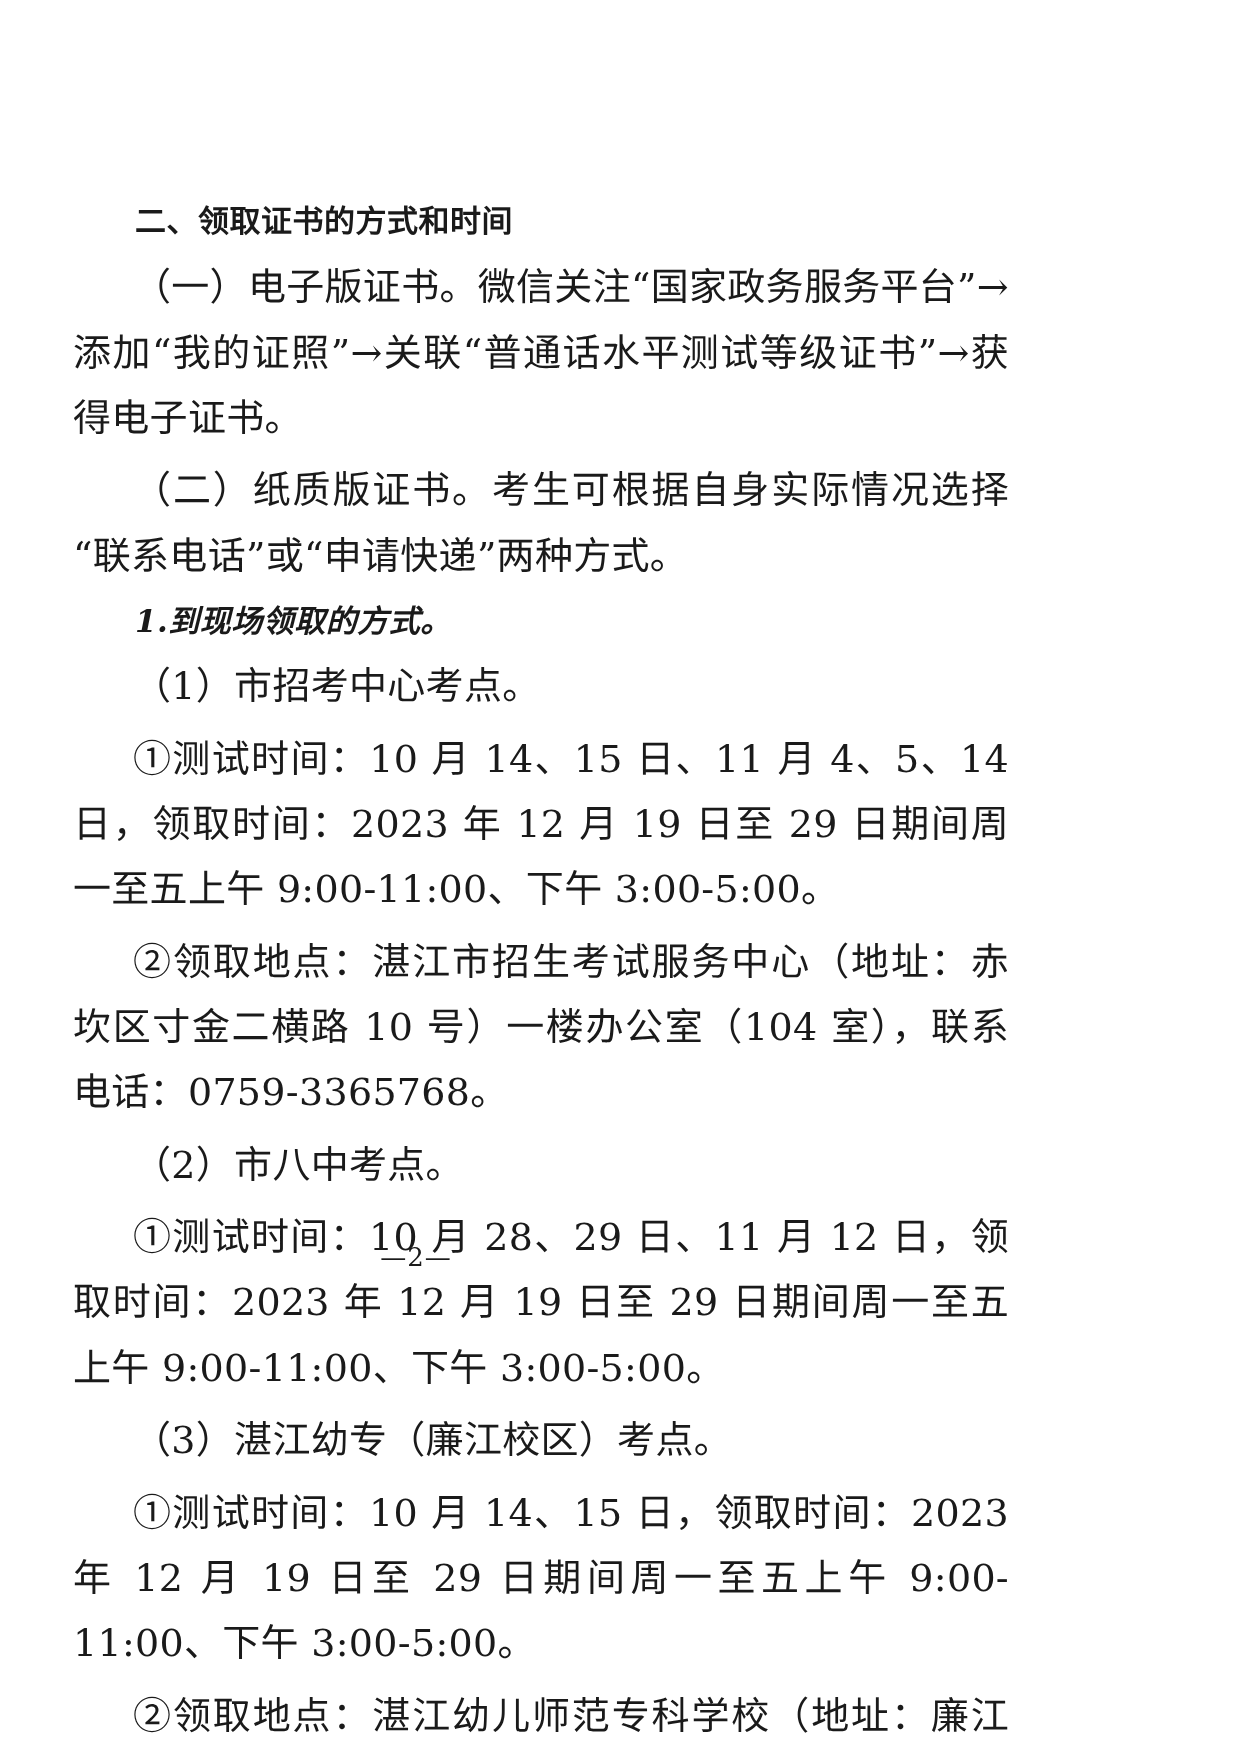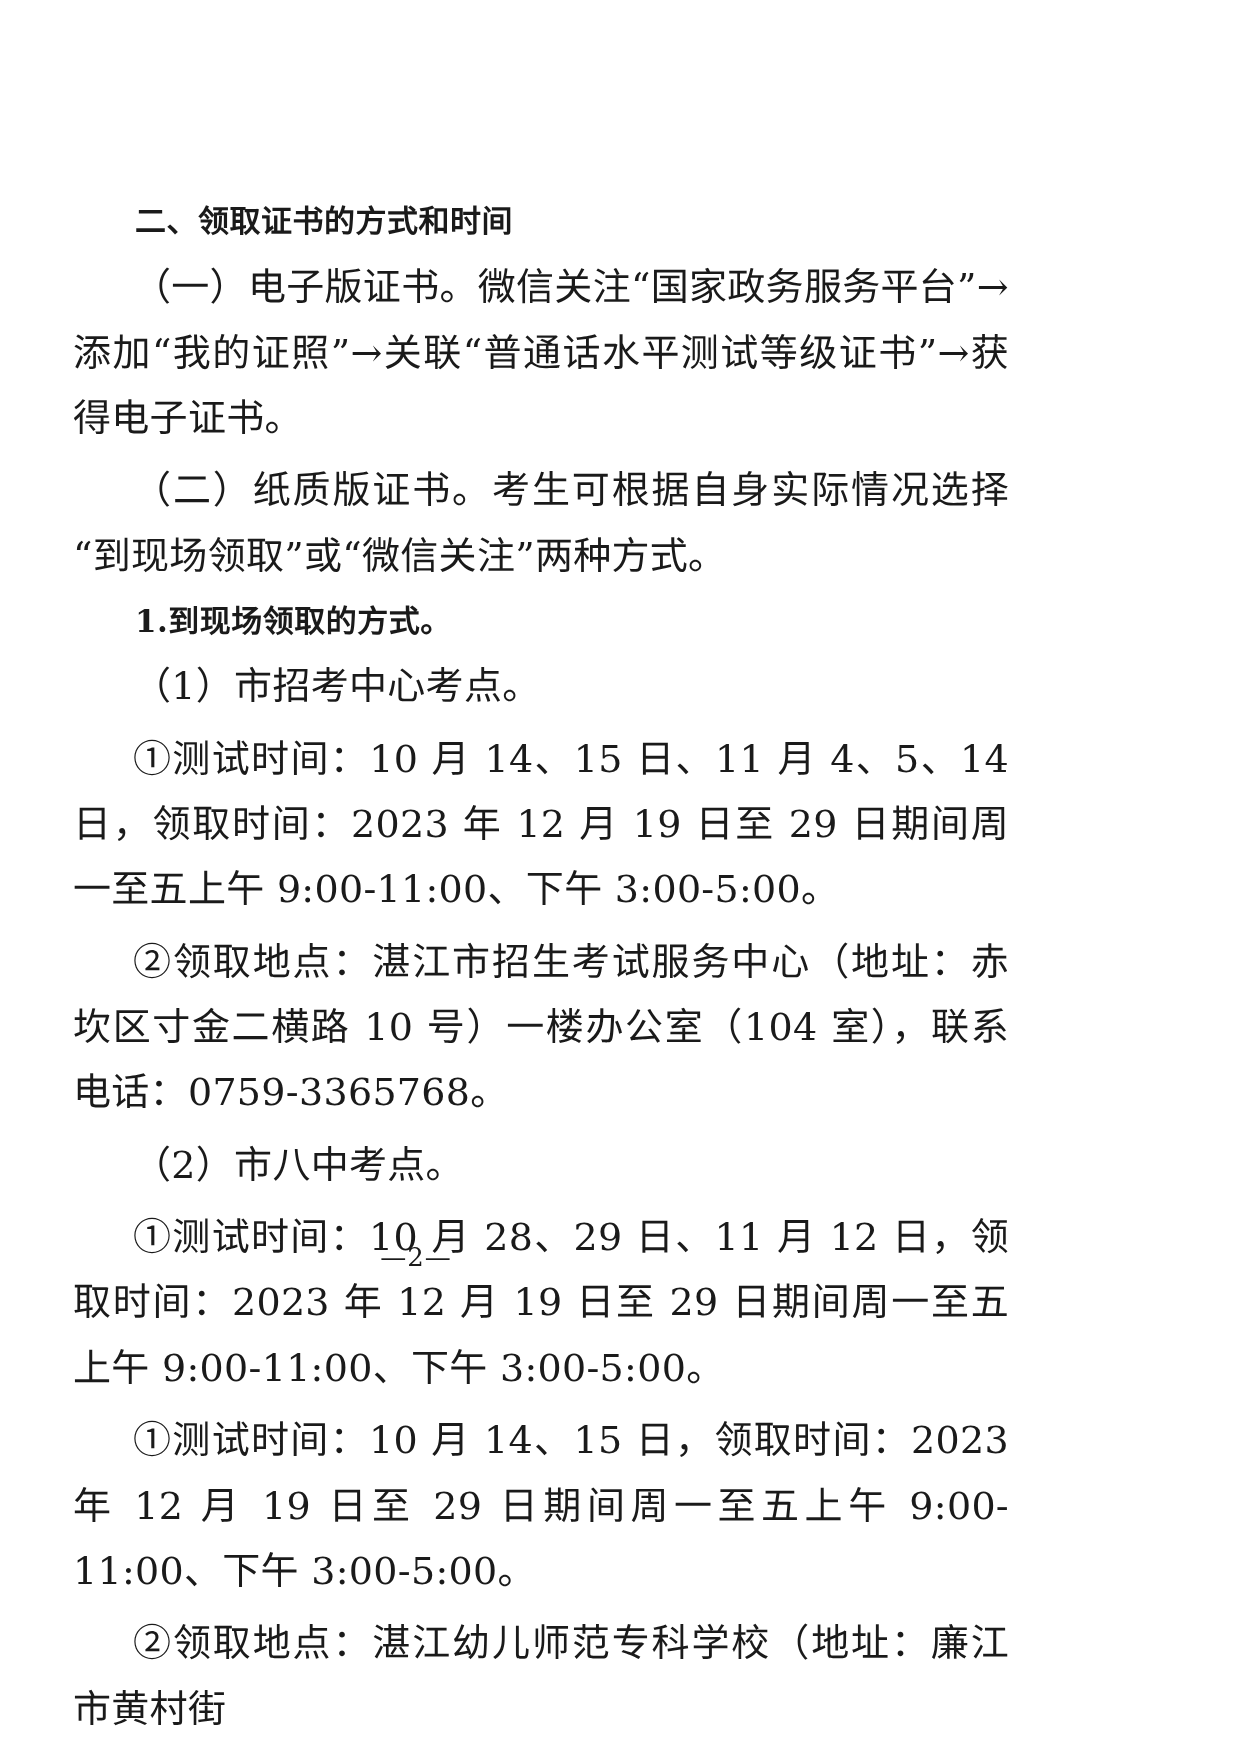--- a/index.html
+++ b/index.html
@@ -37,20 +37,21 @@
     letter-spacing: 0.5px;
   }
   
   .h2 {
     font-size: 31px;
     font-weight: bold;
     line-height: 1.62;
     text-indent: 62px;
     margin: 0 0 8px 0;
     letter-spacing: 0.5px;
+    font-style: italic;
   }
   .para {
     font-size: 38px;
     line-height: 1.72;
     text-indent: 60px;
     margin: 0 0 7px 0;
     text-align: justify;
     text-justify: inter-ideograph;
     letter-spacing: 0.3px;
   }
@@ -76,31 +77,32 @@
 </head>
 <body>
 
 <div class="page">
   <div class="doc-body">
 
     <div class="h1">二、领取证书的方式和时间</div>
 
     <div class="para">（一）电子版证书。微信关注“国家政务服务平台”→添加“我的证照”→关联“普通话水平测试等级证书”→获得电子证书。</div>
 
-    <div class="para">（二）纸质版证书。考生可根据自身实际情况选择“到现场领取”或“微信关注”两种方式。</div>
+    <div class="para">（二）纸质版证书。考生可根据自身实际情况选择“联系电话”或“申请快递”两种方式。</div>
 
     <div class="h2">1.到现场领取的方式。</div>
 
     <div class="para">（1）市招考中心考点。</div>
     <div class="para spread">①测试时间：10 月 14、15 日、11 月 4、5、14 日，领取时间：2023 年 12 月 19 日至 29 日期间周一至五上午 9:00-11:00、下午 3:00-5:00。</div>
     <div class="para spread">②领取地点：湛江市招生考试服务中心（地址：赤坎区寸金二横路 10 号）一楼办公室（104 室），联系电话：0759-3365768。</div>
 
     <div class="para">（2）市八中考点。</div>
     <div class="para spread">①测试时间：10 月 28、29 日、11 月 12 日，领取时间：2023 年 12 月 19 日至 29 日期间周一至五上午 9:00-11:00、下午 3:00-5:00。</div>
 
+    <div class="para">（3）湛江幼专（廉江校区）考点。</div>
     <div class="para spread">①测试时间：10 月 14、15 日，领取时间：2023 年 12 月 19 日至 29 日期间周一至五上午 9:00-11:00、下午 3:00-5:00。</div>
     <div class="para spread">②领取地点：湛江幼儿师范专科学校（地址：廉江市黄村街</div>
 
   </div>
 
   <div class="footer">
     <span class="footer-inner">—2—</span>
   </div>
 </div>
 

